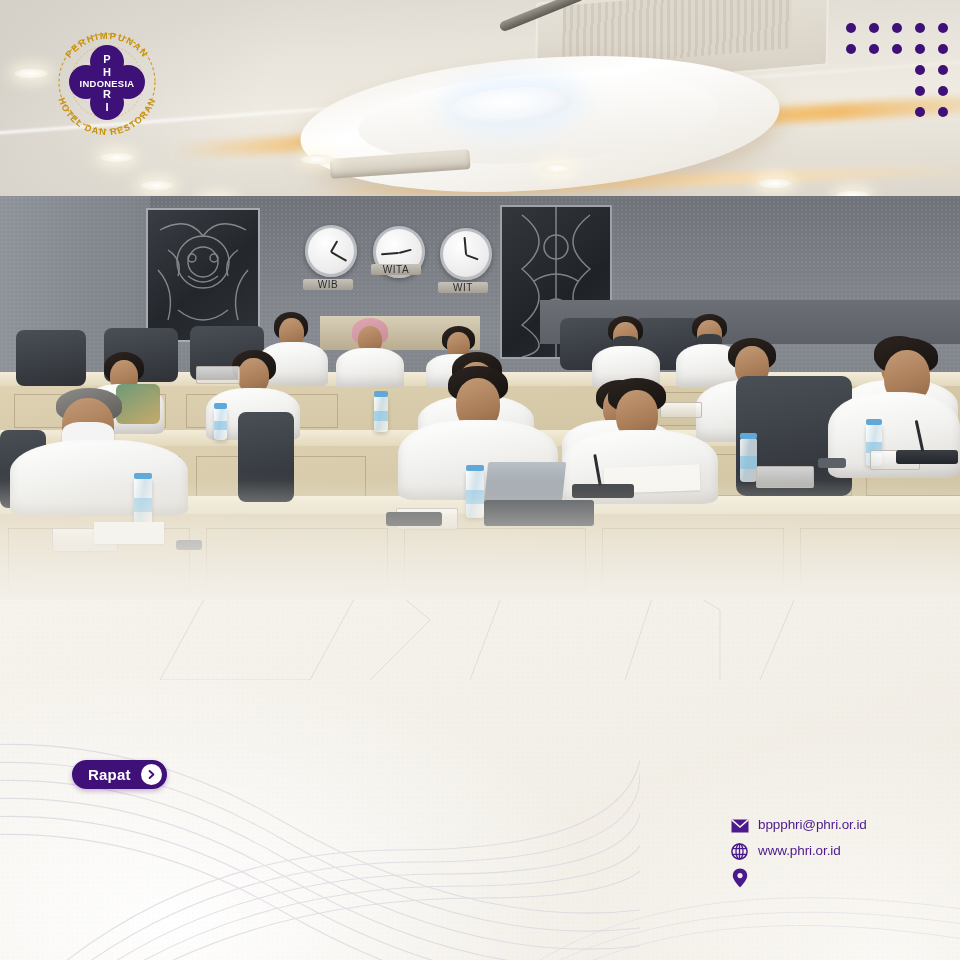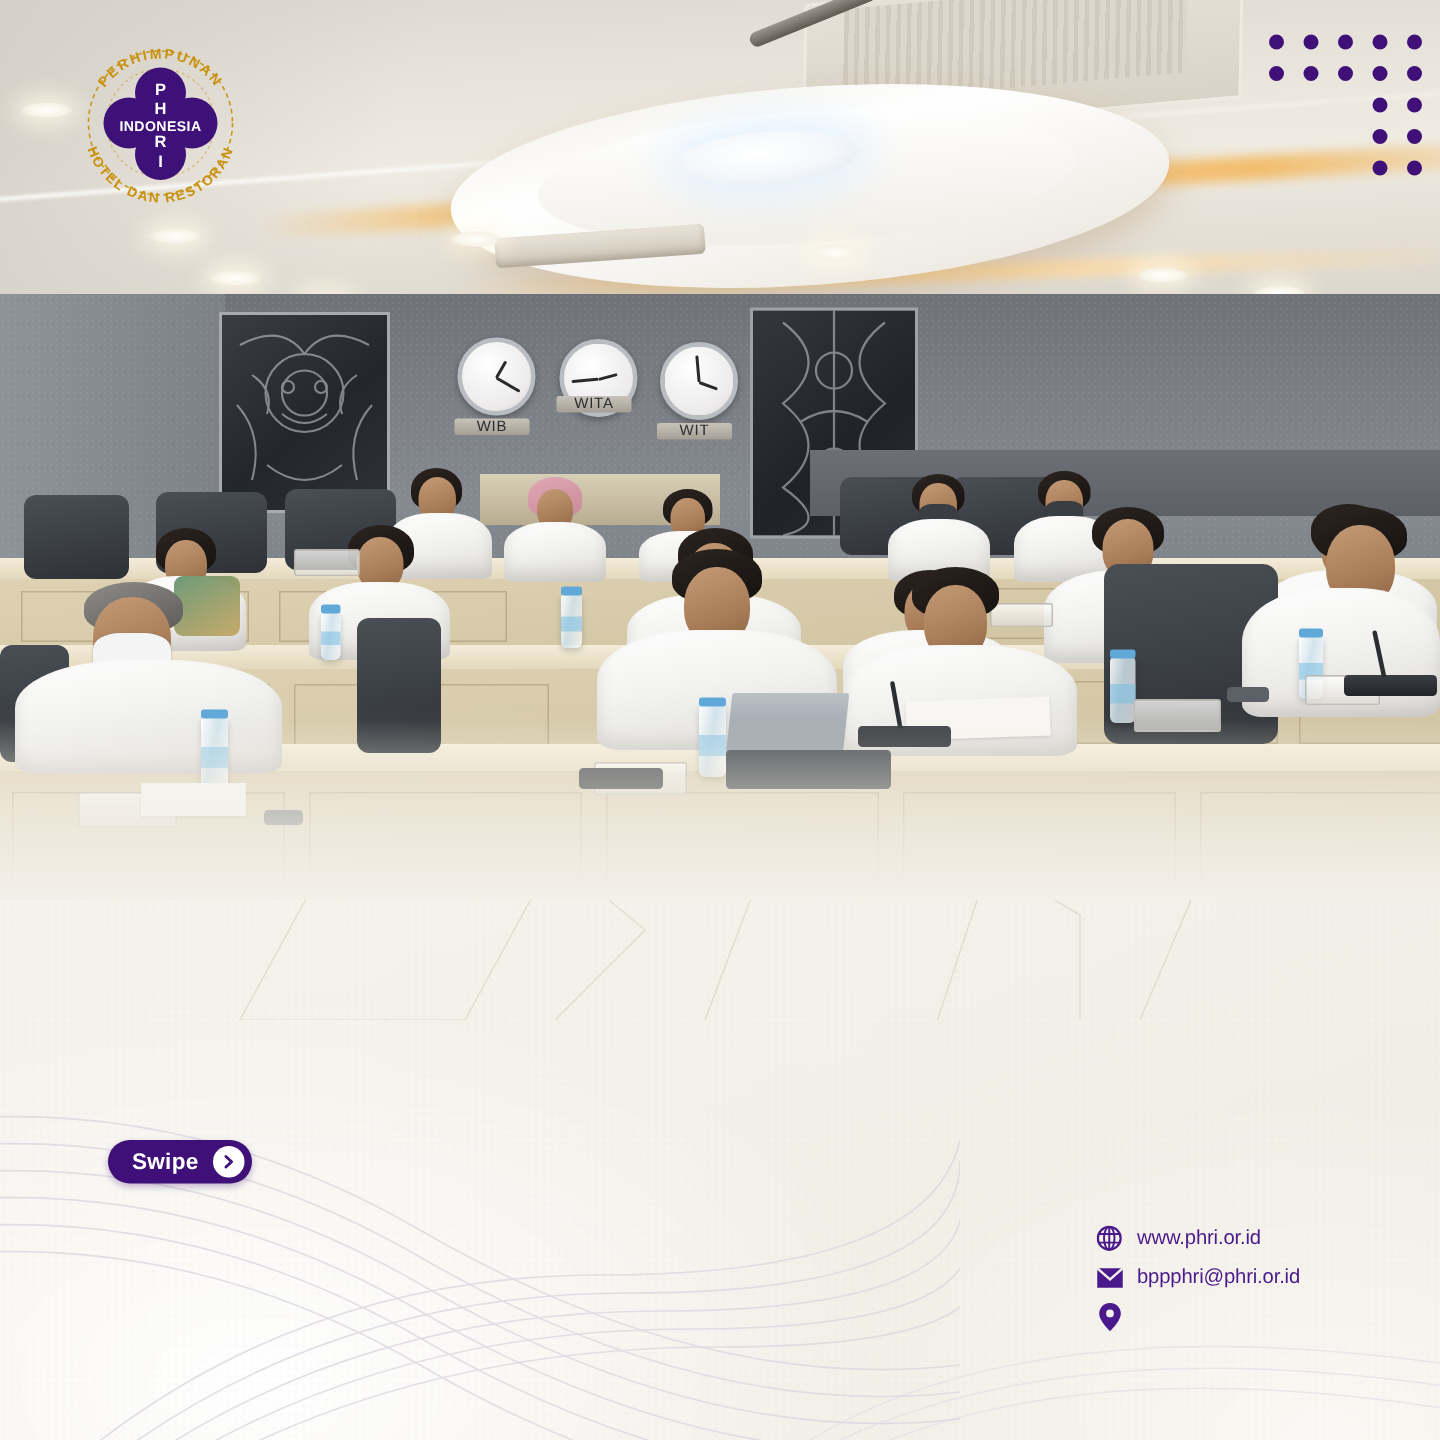--- a/index.html
+++ b/index.html
@@ -512,55 +512,55 @@
         <circle cx="75" cy="69" r="5"></circle>
           <circle cx="98" cy="69" r="5"></circle>
         <circle cx="75" cy="90" r="5"></circle>
           <circle cx="98" cy="90" r="5"></circle>
       </g>
     </svg>
   </div>
 
 
   <div class="swipe">
-    <span class="swipe-label">Swipe</span>
+    <span class="swipe-label">Rapat</span>
     <span class="swipe-circle">
       <svg width="11" height="11" viewBox="0 0 11 11">
         <polyline points="3.6,2 7.4,5.5 3.6,9" fill="none" stroke="#3f1178" stroke-width="1.9" stroke-linecap="round" stroke-linejoin="round"></polyline>
       </svg>
     </span>
   </div>
 
   <div class="contact">
+
+    <div class="crow">
+      <span class="cicon">
+        <svg width="18" height="14" viewBox="0 0 18 14">
+          <rect x="0.5" y="0.5" width="17" height="13" fill="#4a1a8c"></rect>
+          <polyline points="0.5,0.5 9,8 17.5,0.5" fill="none" stroke="#f3f0e9" stroke-width="1.6"></polyline>
+        </svg>
+      </span>
+      <span class="ctext">bppphri@phri.or.id</span>
+    </div>
 
     <div class="crow">
       <span class="cicon">
         <svg width="17" height="17" viewBox="0 0 17 17">
           <circle cx="8.5" cy="8.5" r="7.6" fill="none" stroke="#4a1a8c" stroke-width="1.5"></circle>
           <ellipse cx="8.5" cy="8.5" rx="3.5" ry="7.6" fill="none" stroke="#4a1a8c" stroke-width="1.3"></ellipse>
           <line x1="1" y1="5.6" x2="16" y2="5.6" stroke="#4a1a8c" stroke-width="1.3"></line>
           <line x1="1" y1="11.4" x2="16" y2="11.4" stroke="#4a1a8c" stroke-width="1.3"></line>
           <line x1="8.5" y1="0.9" x2="8.5" y2="16.1" stroke="#4a1a8c" stroke-width="1.3"></line>
         </svg>
       </span>
       <span class="ctext">www.phri.or.id</span>
     </div>
 
     <div class="crow">
       <span class="cicon">
-        <svg width="18" height="14" viewBox="0 0 18 14">
-          <rect x="0.5" y="0.5" width="17" height="13" fill="#4a1a8c"></rect>
-          <polyline points="0.5,0.5 9,8 17.5,0.5" fill="none" stroke="#f3f0e9" stroke-width="1.6"></polyline>
-        </svg>
-      </span>
-      <span class="ctext">bppphri@phri.or.id</span>
-    </div>
-
-    <div class="crow">
-      <span class="cicon">
         <svg width="16" height="20" viewBox="0 0 16 20">
           <path d="M8 0.6 C3.9 0.6 0.8 3.7 0.8 7.8 C0.8 12.6 8 19.4 8 19.4 C8 19.4 15.2 12.6 15.2 7.8 C15.2 3.7 12.1 0.6 8 0.6 Z" fill="#4a1a8c"></path>
           <circle cx="8" cy="7.6" r="2.6" fill="#f3f0e9"></circle>
         </svg>
       </span>
     </div>
 
   </div>
 
 </div>

